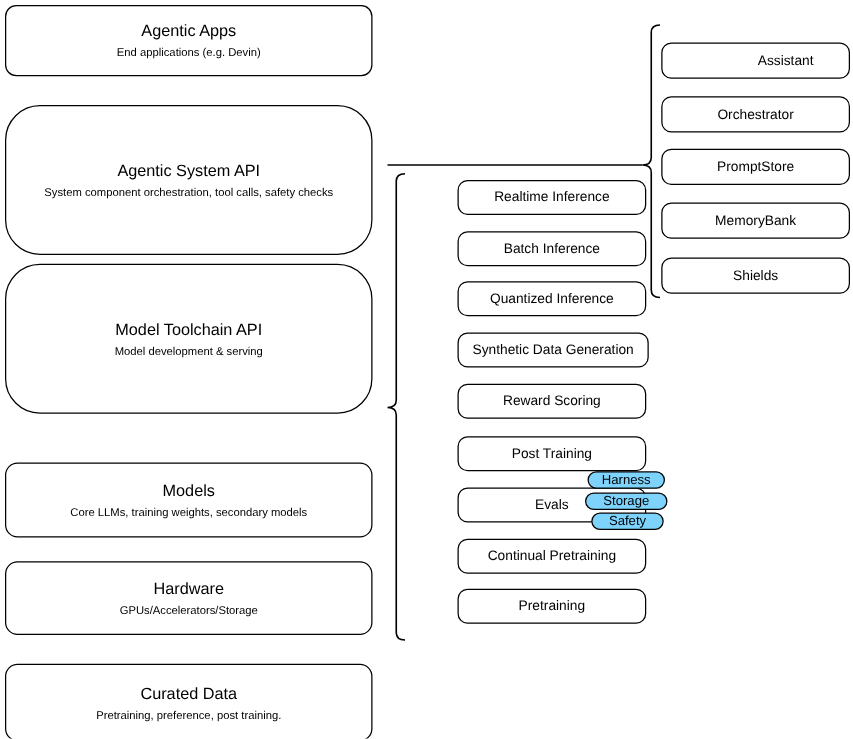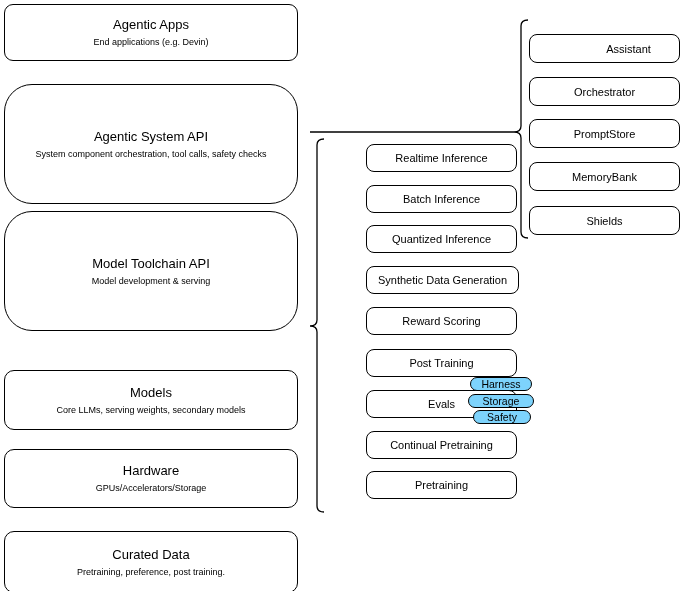--- a/index.html
+++ b/index.html
@@ -54,21 +54,21 @@
   <div class="box lbox b1">
     <div class="btitle">Agentic System API</div>
     <div class="bsub">System component orchestration, tool calls, safety checks</div>
   </div>
   <div class="box lbox b2">
     <div class="btitle">Model Toolchain API</div>
     <div class="bsub">Model development &amp; serving</div>
   </div>
   <div class="box lbox b3">
     <div class="btitle">Models</div>
-    <div class="bsub">Core LLMs, serving weights, secondary models</div>
+    <div class="bsub">Core LLMs, training weights, secondary models</div>
   </div>
   <div class="box lbox b4">
     <div class="btitle">Hardware</div>
     <div class="bsub">GPUs/Accelerators/Storage</div>
   </div>
   <div class="box lbox b5">
     <div class="btitle">Curated Data</div>
     <div class="bsub">Pretraining, preference, post training.</div>
   </div>
 

